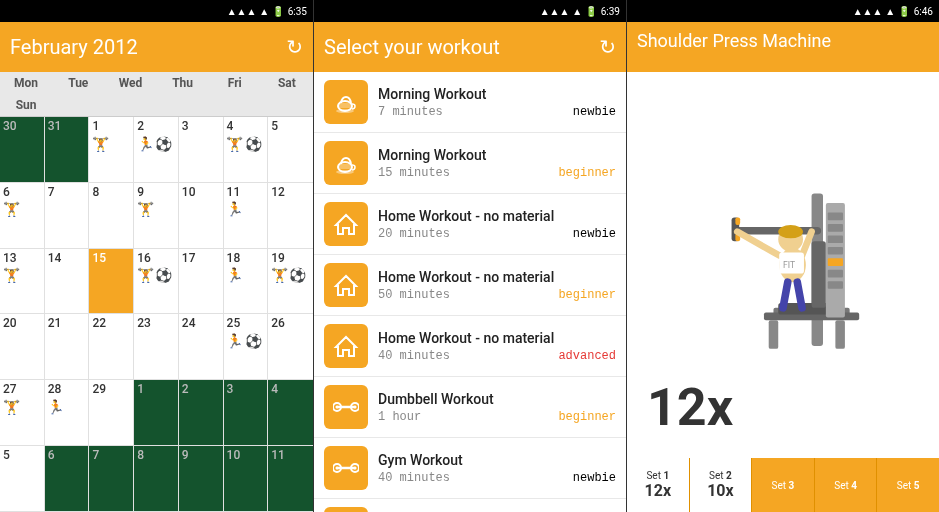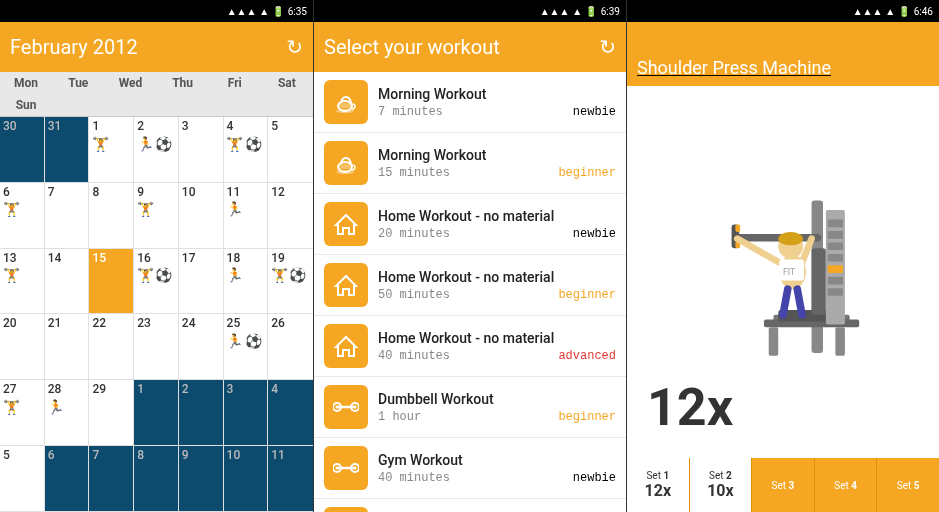--- a/index.html
+++ b/index.html
@@ -86,21 +86,21 @@
       padding: 2px 3px;
       min-height: 60px;
       display: flex;
       flex-direction: column;
       align-items: flex-start;
     }
     .cal-cell:nth-child(7n) {
       border-right: none;
     }
     .cal-cell.inactive {
-      background: #0c4a6e;
+      background: #14532d;
     }
     .cal-cell.today {
       background: #F5A623;
     }
     .cal-cell.today .cal-day {
       color: #fff;
     }
     .cal-day {
       font-size: 12px;
       color: #333;
@@ -190,24 +190,23 @@
       background: #fff;
       display: flex;
       flex-direction: column;
       flex-shrink: 0;
       border-left: 1px solid #333;
     }
 
     .detail-header {
       background: #F5A623;
       padding: 8px 10px;
-      height: 64px;
-      display: flex;
-      align-items: flex-end;
-      text-decoration: underline;
+      height: 50px;
+      display: flex;
+      align-items: flex-start;
     }
     .detail-header h1 {
       color: #fff;
       font-size: 18px;
       font-weight: 400;
     }
 
     .detail-image-area {
       flex: 1;
       display: flex;

